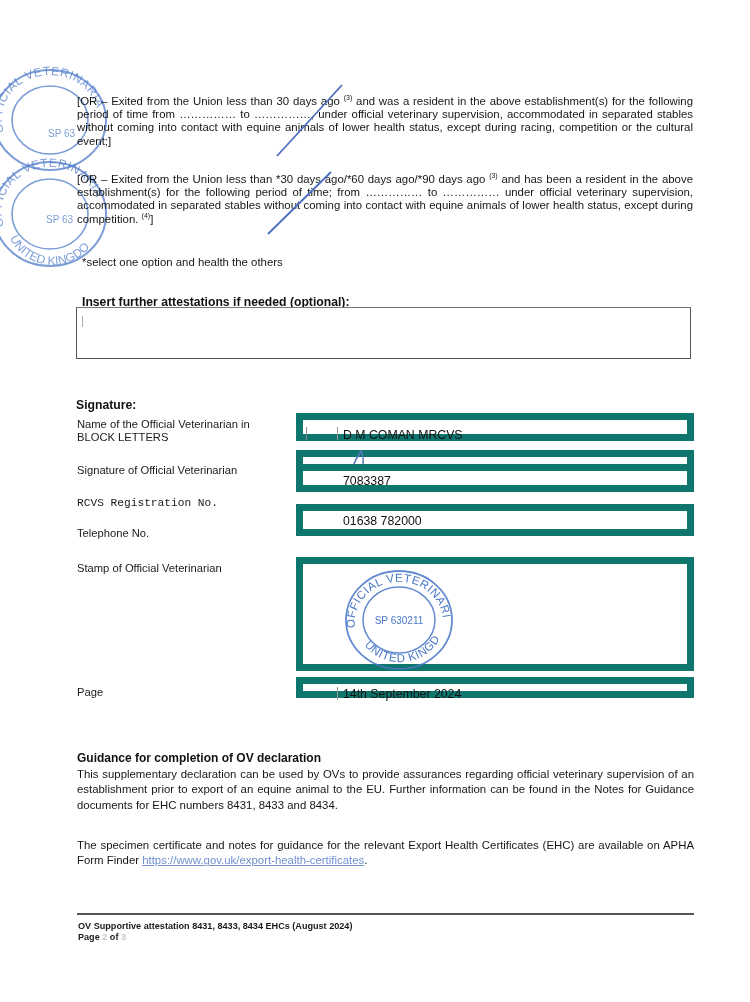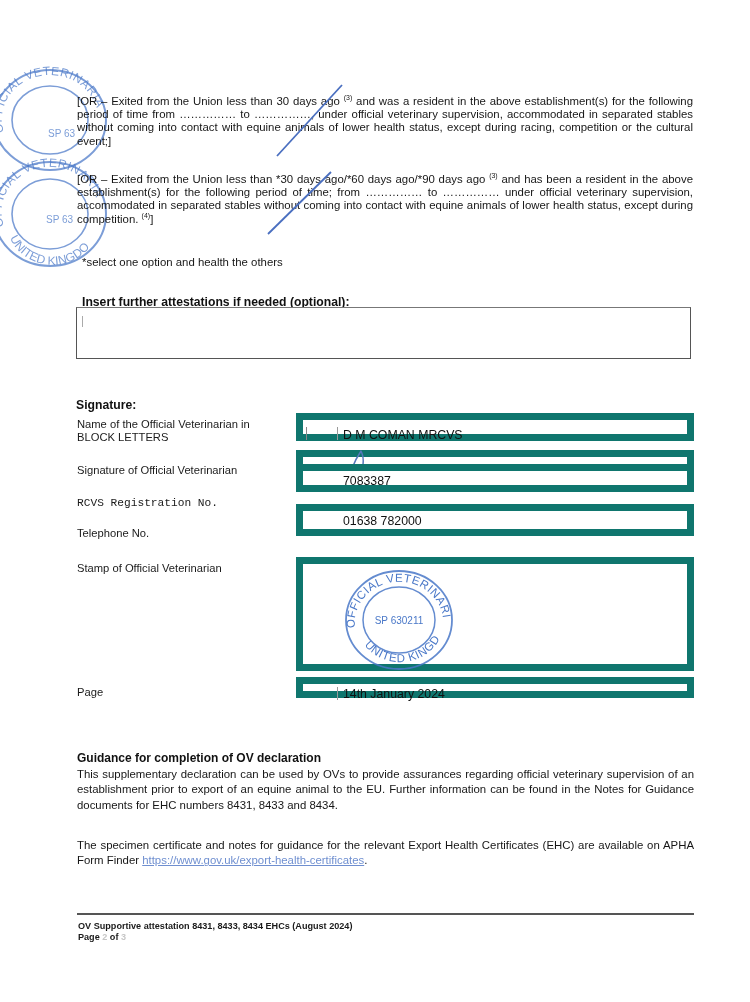--- a/index.html
+++ b/index.html
@@ -146,21 +146,21 @@
       <text font-family="Liberation Sans, sans-serif" font-size="11.5" fill="#4a78c8" letter-spacing="0.6">
         <textPath href="#arcBotMain" startOffset="6">UNITED KINGDOM</textPath>
       </text>
       <text x="56" y="56" text-anchor="middle" font-family="Liberation Sans, sans-serif" font-size="10" fill="#4a78c8">SP 630211</text>
     </svg>
   </div>
 
   <div class="lbl" style="top:686px;">Page</div>
   <div class="fbox" style="top:677px; height:21px;">
     <div class="divv" style="top:3px;"></div>
-    <div class="fval" style="top:3px;">14th January 2024</div>
+    <div class="fval" style="top:3px;">14th September 2024</div>
   </div>
 
   <div class="h" id="guid-h">Guidance for completion of OV declaration</div>
   <div class="gp" id="g1">This supplementary declaration can be used by OVs to provide assurances regarding official veterinary supervision of an establishment prior to export of an equine animal to the EU. Further information can be found in the Notes for Guidance documents for EHC numbers 8431, 8433 and 8434.</div>
   <div class="gp" id="g2">
     <span>The specimen certificate and notes for guidance for the relevant Export Health Certificates (EHC) are available on APHA Form Finder </span><a class="link">https://www.gov.uk/export-health-certificates</a><span>.</span>
   </div>
 
   <div id="footer-rule"></div>
   <div id="footer-1">OV Supportive attestation 8431, 8433, 8434 EHCs (August 2024)</div>

